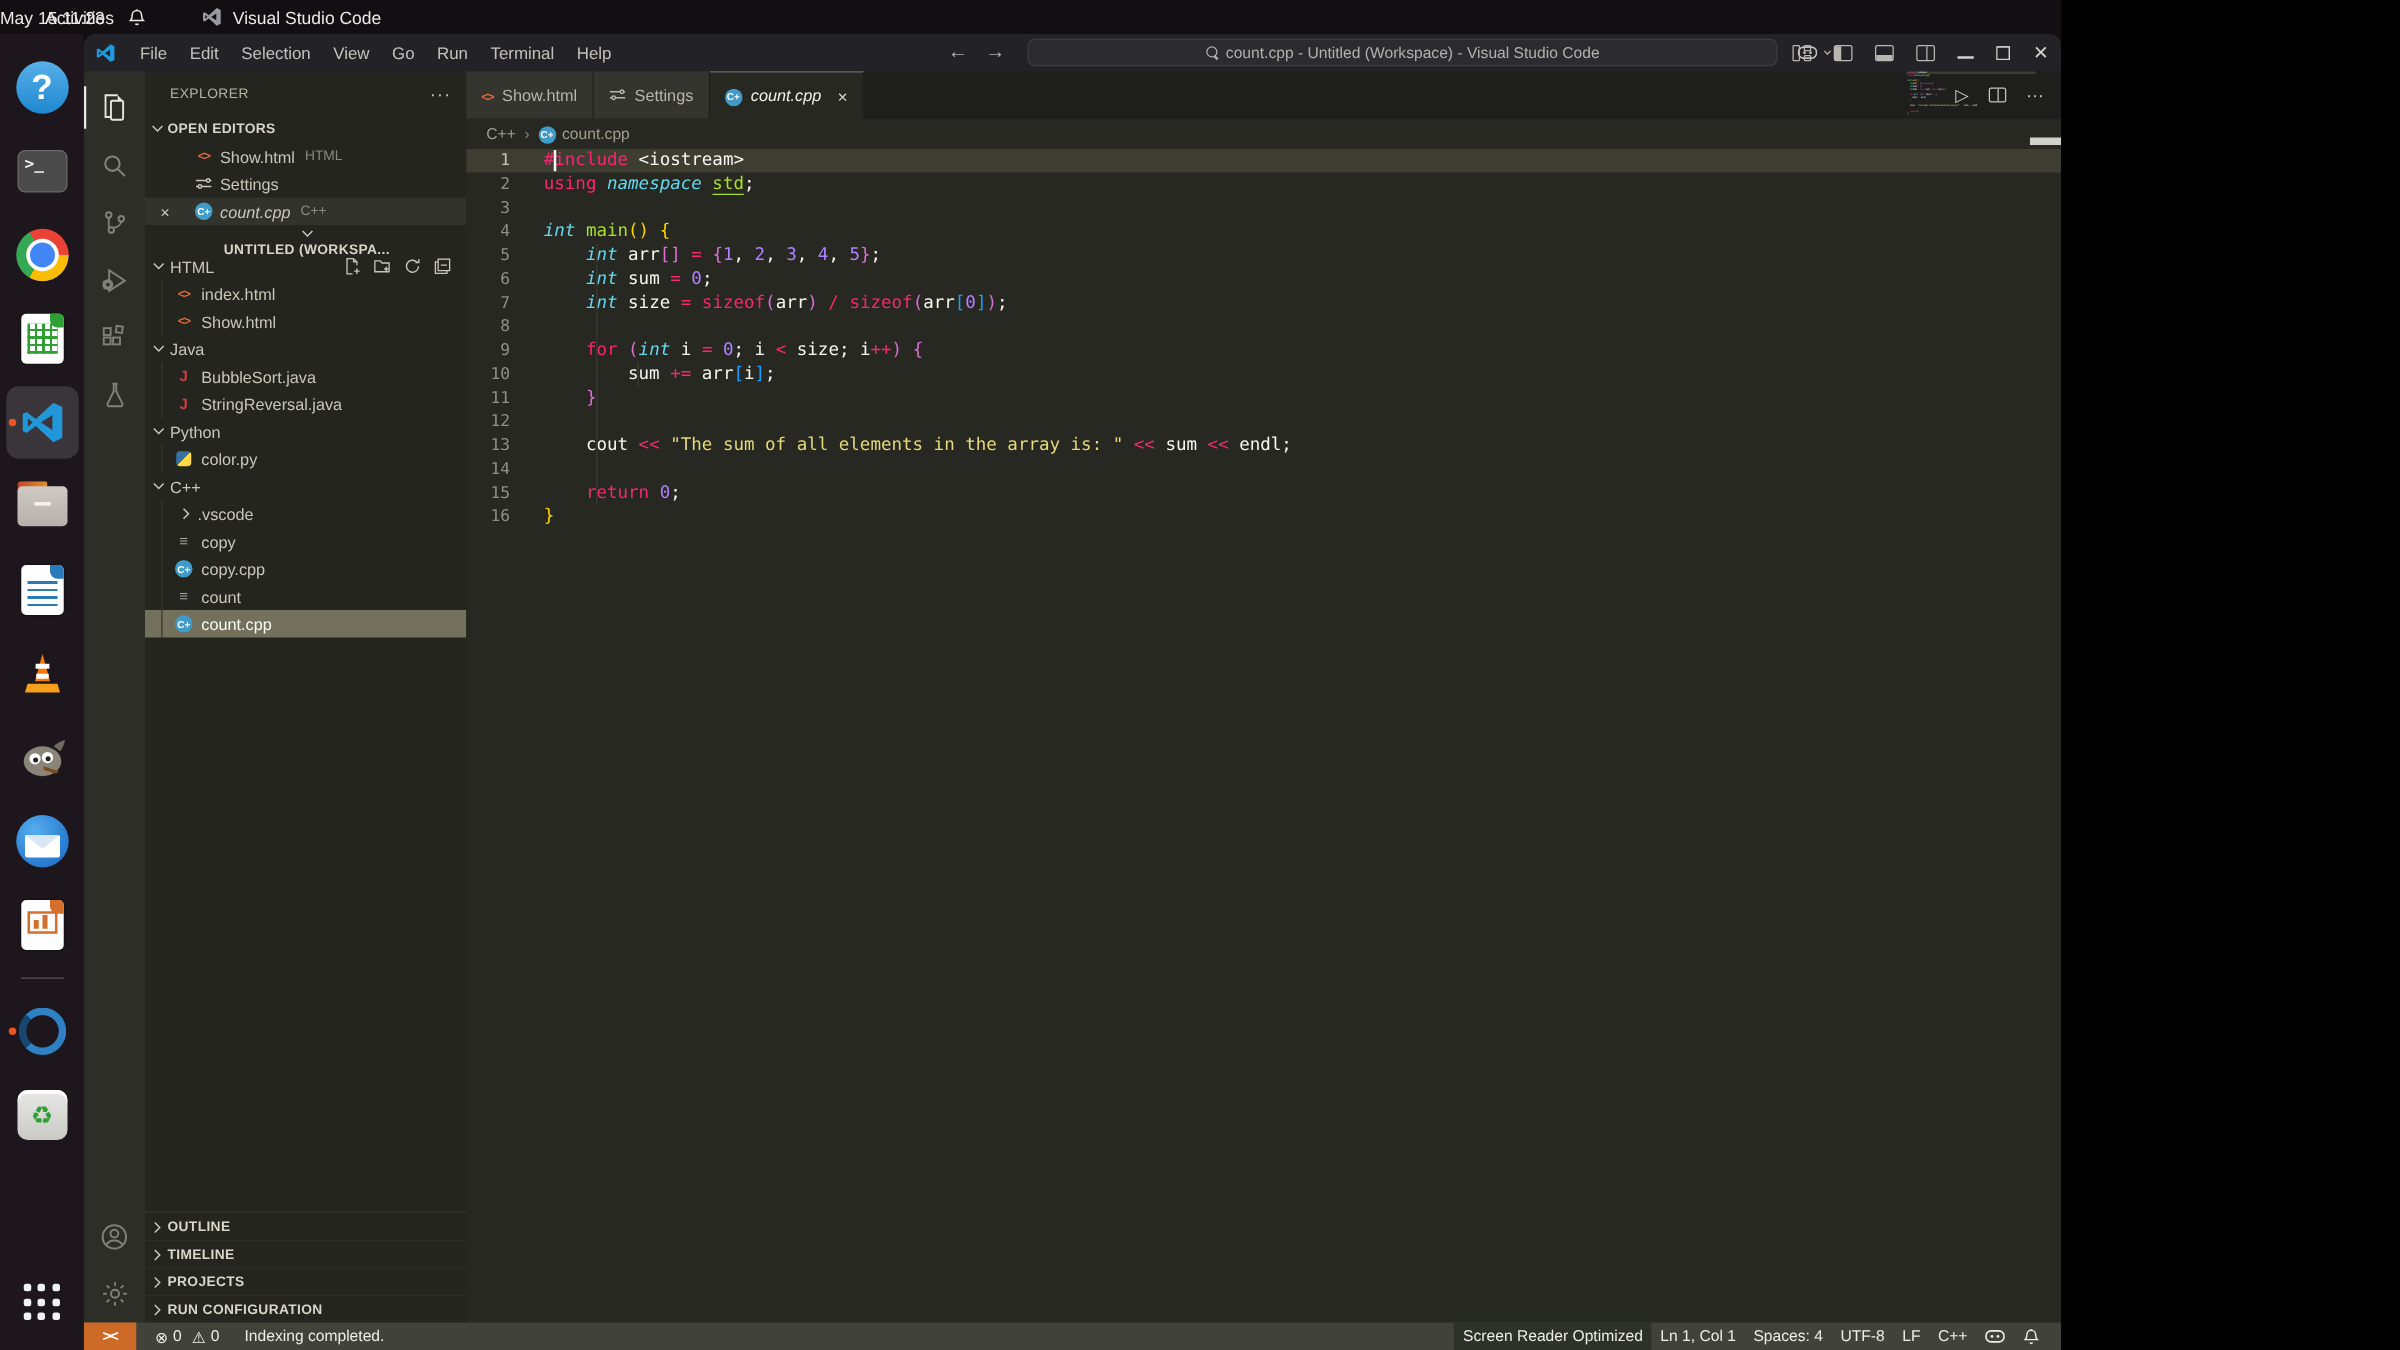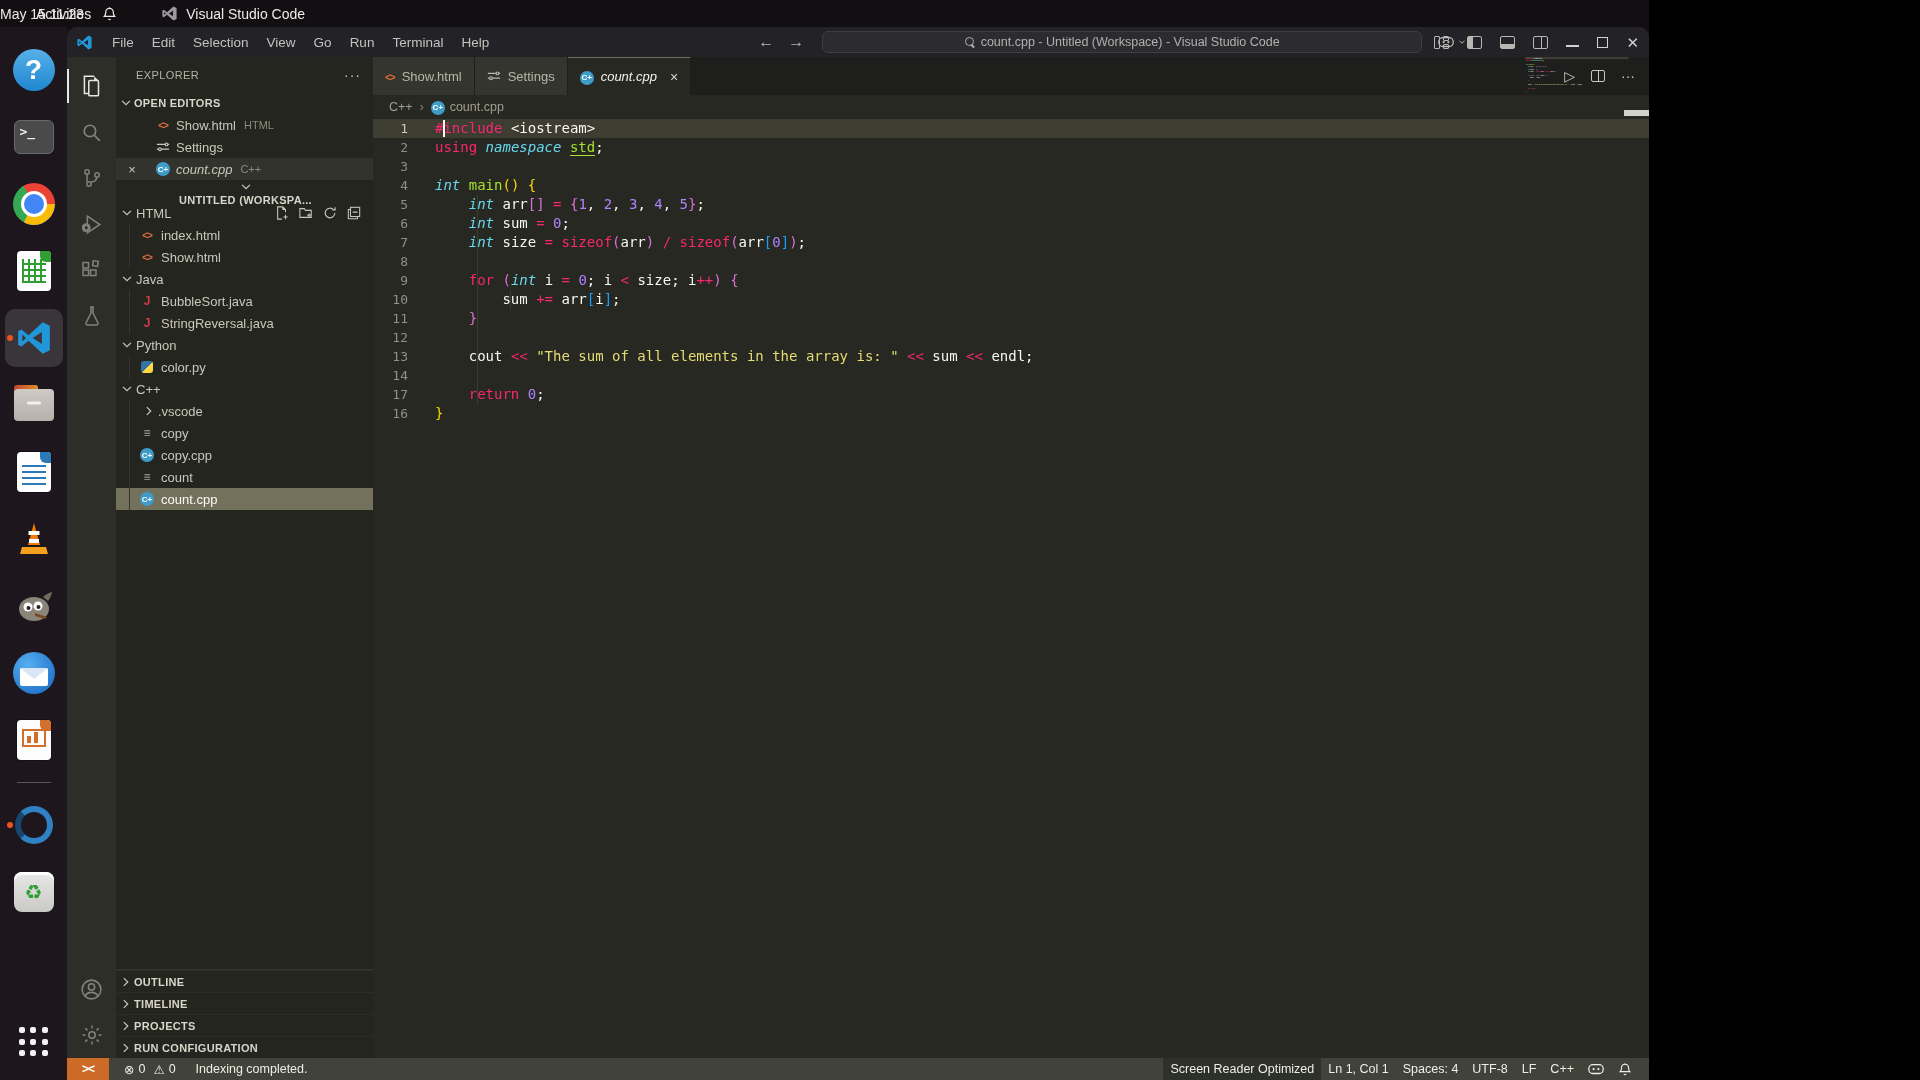--- a/index.html
+++ b/index.html
@@ -726,21 +726,21 @@
             <div class="code-line"><span class="ln">5</span><pre><span class="tk-p">    </span><span class="tk-t">int</span><span class="tk-p"> </span><span class="tk-p">arr</span><span class="tk-b2">[</span><span class="tk-b2">]</span><span class="tk-p"> </span><span class="tk-k">=</span><span class="tk-p"> </span><span class="tk-b2">{</span><span class="tk-n">1</span><span class="tk-p">, </span><span class="tk-n">2</span><span class="tk-p">, </span><span class="tk-n">3</span><span class="tk-p">, </span><span class="tk-n">4</span><span class="tk-p">, </span><span class="tk-n">5</span><span class="tk-b2">}</span><span class="tk-p">;</span></pre></div>
             <div class="code-line"><span class="ln">6</span><pre><span class="tk-p">    </span><span class="tk-t">int</span><span class="tk-p"> </span><span class="tk-p">sum</span><span class="tk-p"> </span><span class="tk-k">=</span><span class="tk-p"> </span><span class="tk-n">0</span><span class="tk-p">;</span></pre></div>
             <div class="code-line"><span class="ln">7</span><pre><span class="tk-p">    </span><span class="tk-t">int</span><span class="tk-p"> </span><span class="tk-p">size</span><span class="tk-p"> </span><span class="tk-k">=</span><span class="tk-p"> </span><span class="tk-k">sizeof</span><span class="tk-b2">(</span><span class="tk-p">arr</span><span class="tk-b2">)</span><span class="tk-p"> </span><span class="tk-k">/</span><span class="tk-p"> </span><span class="tk-k">sizeof</span><span class="tk-b2">(</span><span class="tk-p">arr</span><span class="tk-b3">[</span><span class="tk-n">0</span><span class="tk-b3">]</span><span class="tk-b2">)</span><span class="tk-p">;</span></pre></div>
             <div class="code-line"><span class="ln">8</span><pre></pre></div>
             <div class="code-line"><span class="ln">9</span><pre><span class="tk-p">    </span><span class="tk-k">for</span><span class="tk-p"> </span><span class="tk-b2">(</span><span class="tk-t">int</span><span class="tk-p"> </span><span class="tk-p">i</span><span class="tk-p"> </span><span class="tk-k">=</span><span class="tk-p"> </span><span class="tk-n">0</span><span class="tk-p">; </span><span class="tk-p">i</span><span class="tk-p"> </span><span class="tk-k">&lt;</span><span class="tk-p"> </span><span class="tk-p">size</span><span class="tk-p">; </span><span class="tk-p">i</span><span class="tk-k">++</span><span class="tk-b2">)</span><span class="tk-p"> </span><span class="tk-b2">{</span></pre></div>
             <div class="code-line"><span class="ln">10</span><pre><span class="tk-p">        </span><span class="tk-p">sum</span><span class="tk-p"> </span><span class="tk-k">+=</span><span class="tk-p"> </span><span class="tk-p">arr</span><span class="tk-b3">[</span><span class="tk-p">i</span><span class="tk-b3">]</span><span class="tk-p">;</span></pre></div>
             <div class="code-line"><span class="ln">11</span><pre><span class="tk-p">    </span><span class="tk-b2">}</span></pre></div>
             <div class="code-line"><span class="ln">12</span><pre></pre></div>
             <div class="code-line"><span class="ln">13</span><pre><span class="tk-p">    </span><span class="tk-p">cout</span><span class="tk-p"> </span><span class="tk-k">&lt;&lt;</span><span class="tk-p"> </span><span class="tk-s">"The sum of all elements in the array is: "</span><span class="tk-p"> </span><span class="tk-k">&lt;&lt;</span><span class="tk-p"> </span><span class="tk-p">sum</span><span class="tk-p"> </span><span class="tk-k">&lt;&lt;</span><span class="tk-p"> </span><span class="tk-p">endl</span><span class="tk-p">;</span></pre></div>
             <div class="code-line"><span class="ln">14</span><pre></pre></div>
-            <div class="code-line"><span class="ln">17</span><pre><span class="tk-p">    </span><span class="tk-k">return</span><span class="tk-p"> </span><span class="tk-n">0</span><span class="tk-p">;</span></pre></div>
+            <div class="code-line"><span class="ln">15</span><pre><span class="tk-p">    </span><span class="tk-k">return</span><span class="tk-p"> </span><span class="tk-n">0</span><span class="tk-p">;</span></pre></div>
             <div class="code-line"><span class="ln">16</span><pre><span class="tk-b1">}</span></pre></div>
             <div class="iguide" style="left: 103.72px; top: 76px; height: 209px;"></div>
             <div class="iguide" style="left: 137.44px; top: 171px; height: 19px;"></div>
           </div>
         <div class="minimap">
           <div class="minimap-inner" id="minimap-code">
               <div class="code-line cur" style="padding-left: 8px;"><pre><span class="tk-k">#include</span><span class="tk-p"> </span><span class="tk-p">&lt;iostream&gt;</span></pre></div>
               <div class="code-line" style="padding-left: 8px;"><pre><span class="tk-k">using</span><span class="tk-p"> </span><span class="tk-t">namespace</span><span class="tk-p"> </span><span class="tk-ns">std</span><span class="tk-p">;</span></pre></div>
               <div class="code-line" style="padding-left: 8px;"><pre></pre></div>
               <div class="code-line" style="padding-left: 8px;"><pre><span class="tk-t">int</span><span class="tk-p"> </span><span class="tk-f">main</span><span class="tk-b1">(</span><span class="tk-b1">)</span><span class="tk-p"> </span><span class="tk-b1">{</span></pre></div>

